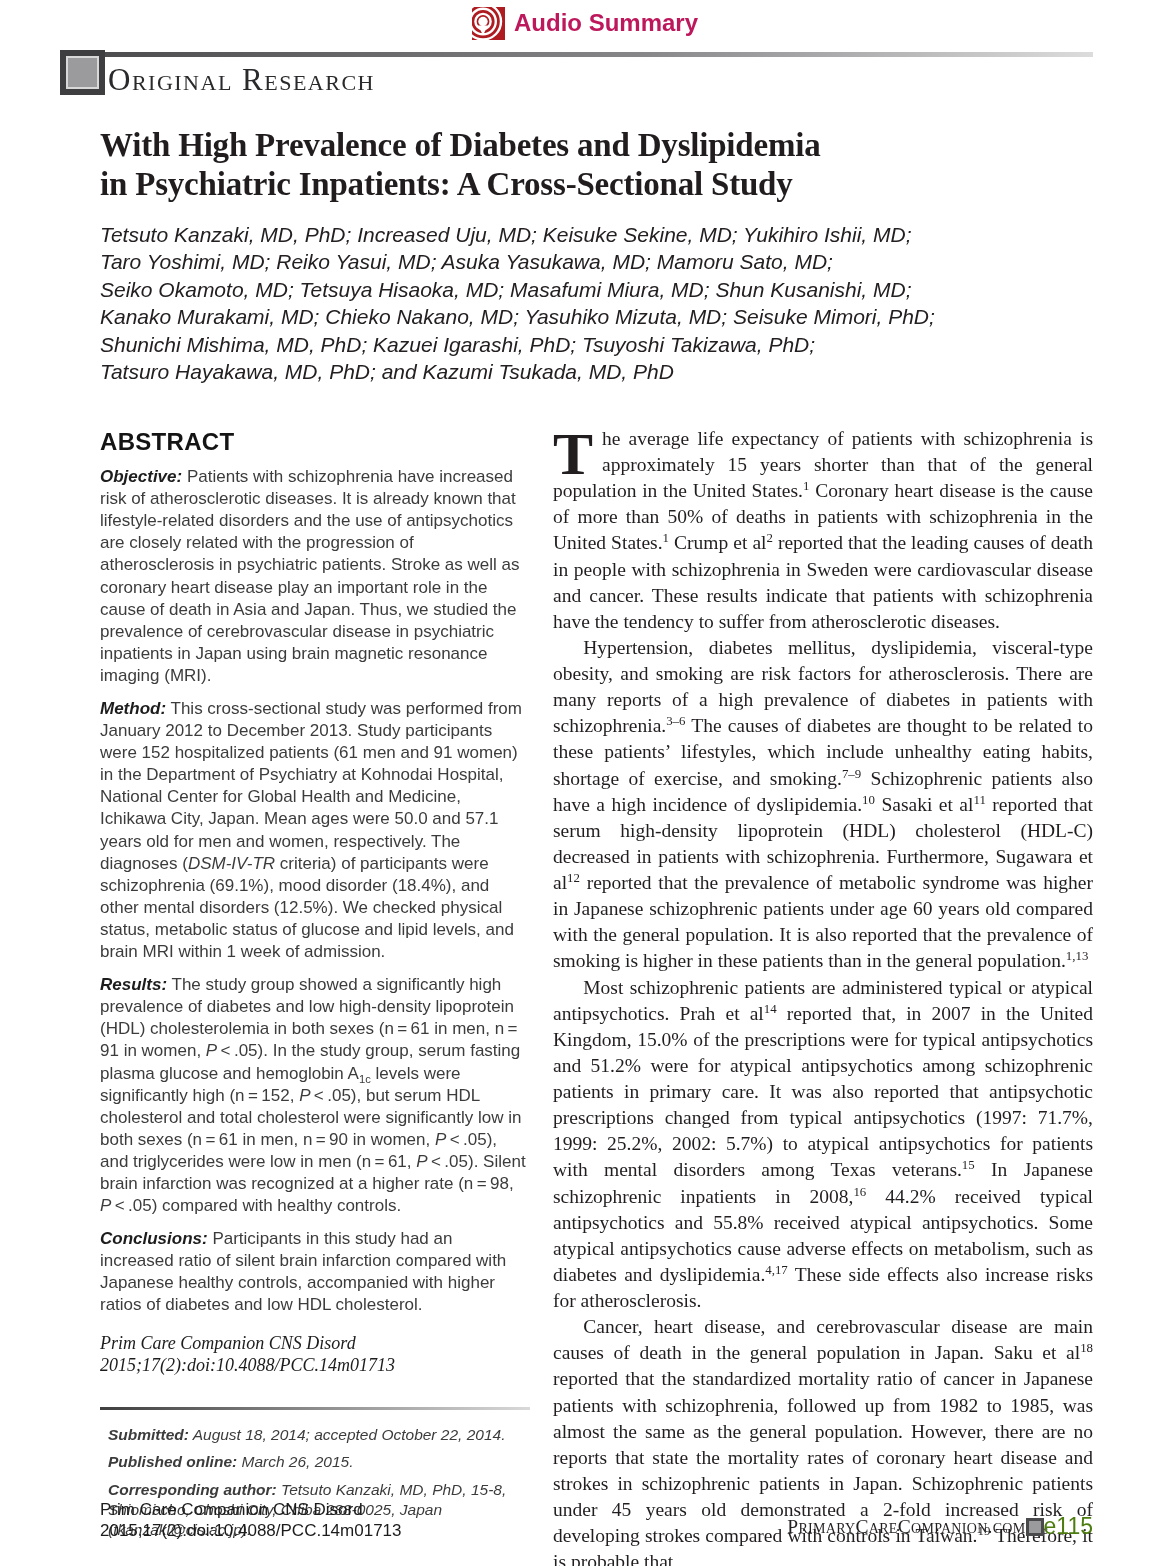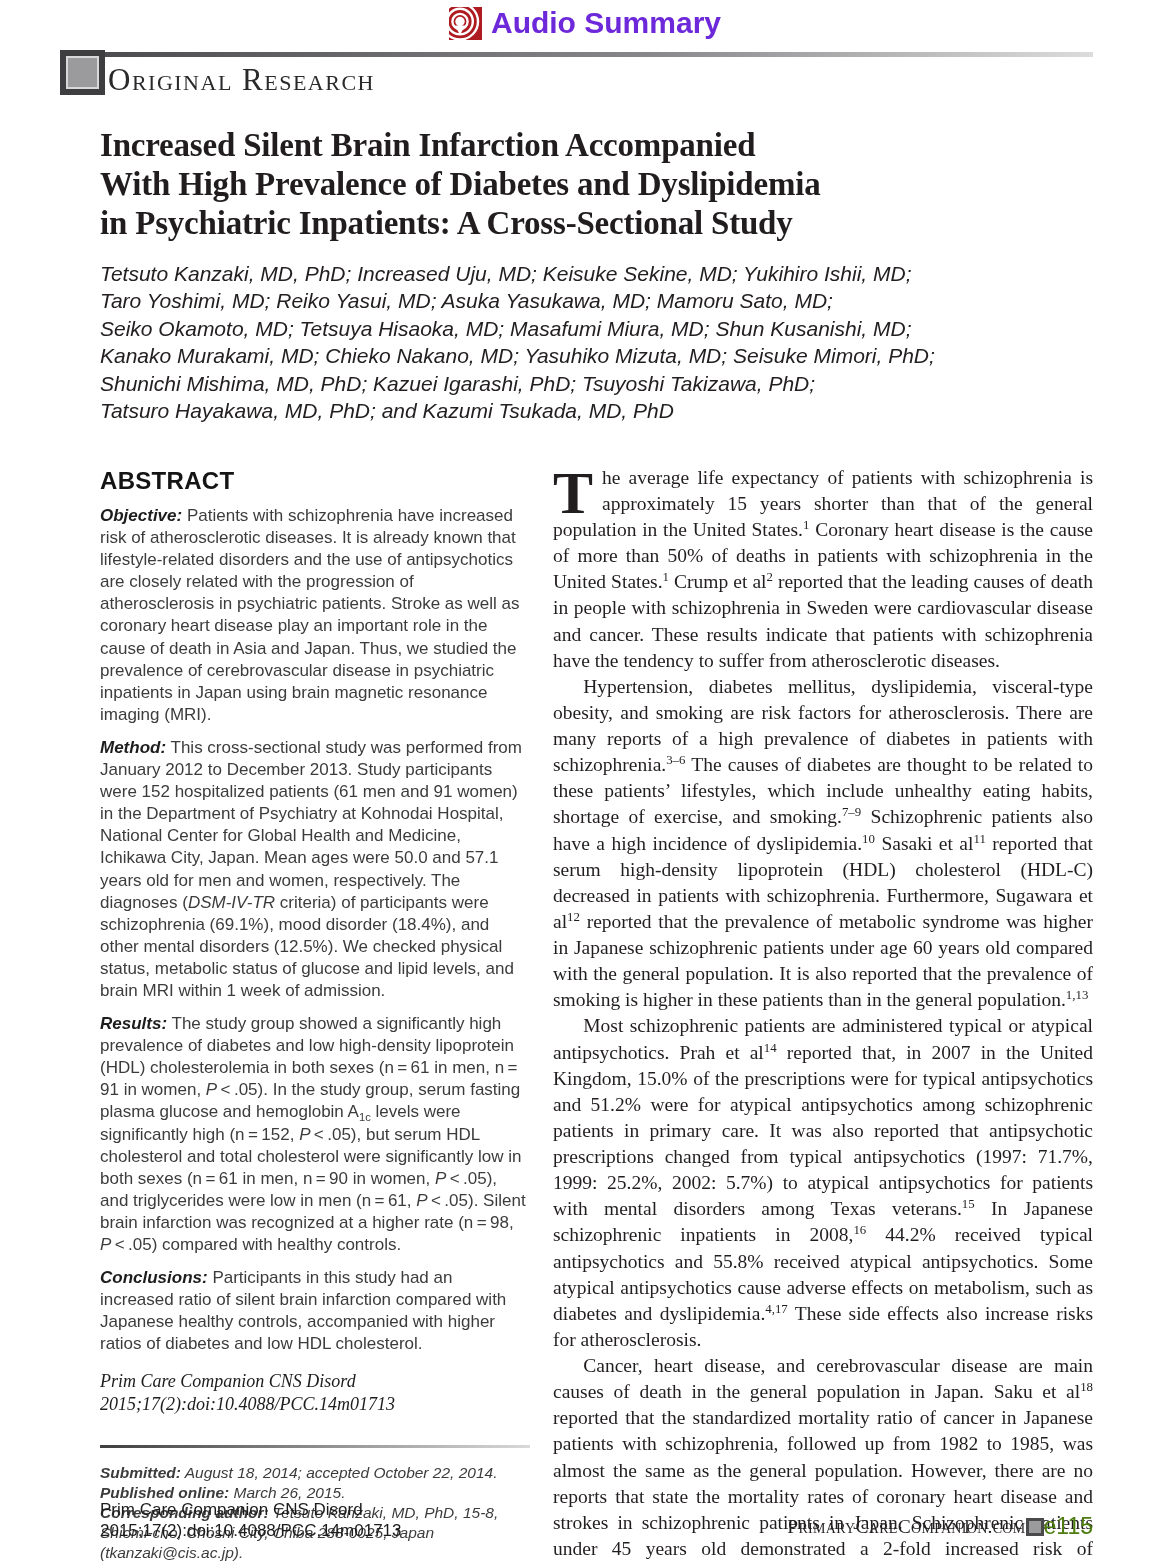--- a/index.html
+++ b/index.html
@@ -3,21 +3,21 @@
 <meta charset="utf-8">
 <style>
   html,body{margin:0;padding:0;background:#ffffff;}
   .page{position:relative;width:1170px;height:1566px;background:#fff;overflow:hidden;
         font-family:"Liberation Serif",serif;color:#221e1f;box-sizing:border-box;}
   .content{padding:0 77px 0 100px;}
 
   
   .audio-row{display:flex;justify-content:center;align-items:center;gap:9px;padding-top:4px;height:38px;}
   .audio-icon svg{display:block;}
-  .audio-label{font-family:"Liberation Sans",sans-serif;font-size:30px;font-weight:600;color:#6d28d9;}
+  .audio-label{font-family:"Liberation Sans",sans-serif;font-size:24px;font-weight:600;color:#be185d;}
 
   
   .masthead{position:relative;height:58px;margin-top:8px;}
   .mast-rule{position:absolute;left:-4px;right:0;top:2px;height:5px;
              background:linear-gradient(to right,#4c4c4e,#87878a 55%,#dcdcdc);}
   .mast-box{position:absolute;left:-40px;top:0;width:45px;height:45px;background:#3e3e40;
             display:flex;align-items:center;justify-content:center;}
   .mast-box-inner{width:29px;height:29px;background:#9b9b9d;border:2px solid #d8d8d8;}
   .kicker{position:absolute;left:8px;top:12px;font-variant:small-caps;font-size:31px;
           letter-spacing:1.5px;color:#2a2a2c;}
@@ -33,21 +33,21 @@
             font-size:17px;line-height:1.3;color:#3c3c3c;}
   .abs-heading{font-weight:bold;font-size:24px;color:#141414;margin:0 0 9px 0;letter-spacing:0.3px;}
   .abs-p{margin:0 0 11px 0;}
   .abs-label{font-weight:bold;font-style:italic;color:#1d1d1d;}
   .abs-cite{font-family:"Liberation Serif",serif;font-style:italic;font-size:18px;
             line-height:1.25;margin:15px 0 6px 0;color:#1d1d1d;}
   .abs-copyright{font-family:"Liberation Serif",serif;font-style:italic;font-size:14.5px;
                  margin:0;color:#1d1d1d;}
   .abs-rule{height:3px;background:linear-gradient(to right,#3f3f3f,#d9d9d9);margin:30px 0 15px 0;}
   .notes{font-style:italic;font-size:15.5px;line-height:1.28;color:#3c3c3c;}
-  .notes p{margin:0;}
+  .notes p{margin:8px;}
   .note-label{font-weight:bold;}
 
   .col-right{flex:1;text-align:justify;font-size:19.5px;line-height:1.34;color:#221e1f;}
   .body-p{margin:0;}
   .body-p.indent{text-indent:1.55em;}
   .dropcap{float:left;font-weight:bold;font-size:60px;line-height:47px;padding:5px 9px 0 0;color:#221e1f;}
   sup{font-size:0.66em;line-height:0;}
   sub{font-size:0.66em;line-height:0;}
 
   
@@ -84,21 +84,20 @@
 
     <div class="masthead">
       <div class="mast-rule"></div>
       <div class="mast-box">
         <div class="mast-box-inner"></div>
       </div>
       <div class="kicker">Original Research</div>
     </div>
 
     <h1 class="title">
-      <div>Increased Silent Brain Infarction Accompanied</div>
       <div>With High Prevalence of Diabetes and Dyslipidemia</div>
       <div>in Psychiatric Inpatients: A Cross-Sectional Study</div>
     </h1>
 
     <div class="authors">
       <div>Tetsuto Kanzaki, MD, PhD; Increased Uju, MD; Keisuke Sekine, MD; Yukihiro Ishii, MD;</div>
       <div>Taro Yoshimi, MD; Reiko Yasui, MD; Asuka Yasukawa, MD; Mamoru Sato, MD;</div>
       <div>Seiko Okamoto, MD; Tetsuya Hisaoka, MD; Masafumi Miura, MD; Shun Kusanishi, MD;</div>
       <div>Kanako Murakami, MD; Chieko Nakano, MD; Yasuhiko Mizuta, MD; Seisuke Mimori, PhD;</div>
       <div>Shunichi Mishima, MD, PhD; Kazuei Igarashi, PhD; Tsuyoshi Takizawa, PhD;</div>

